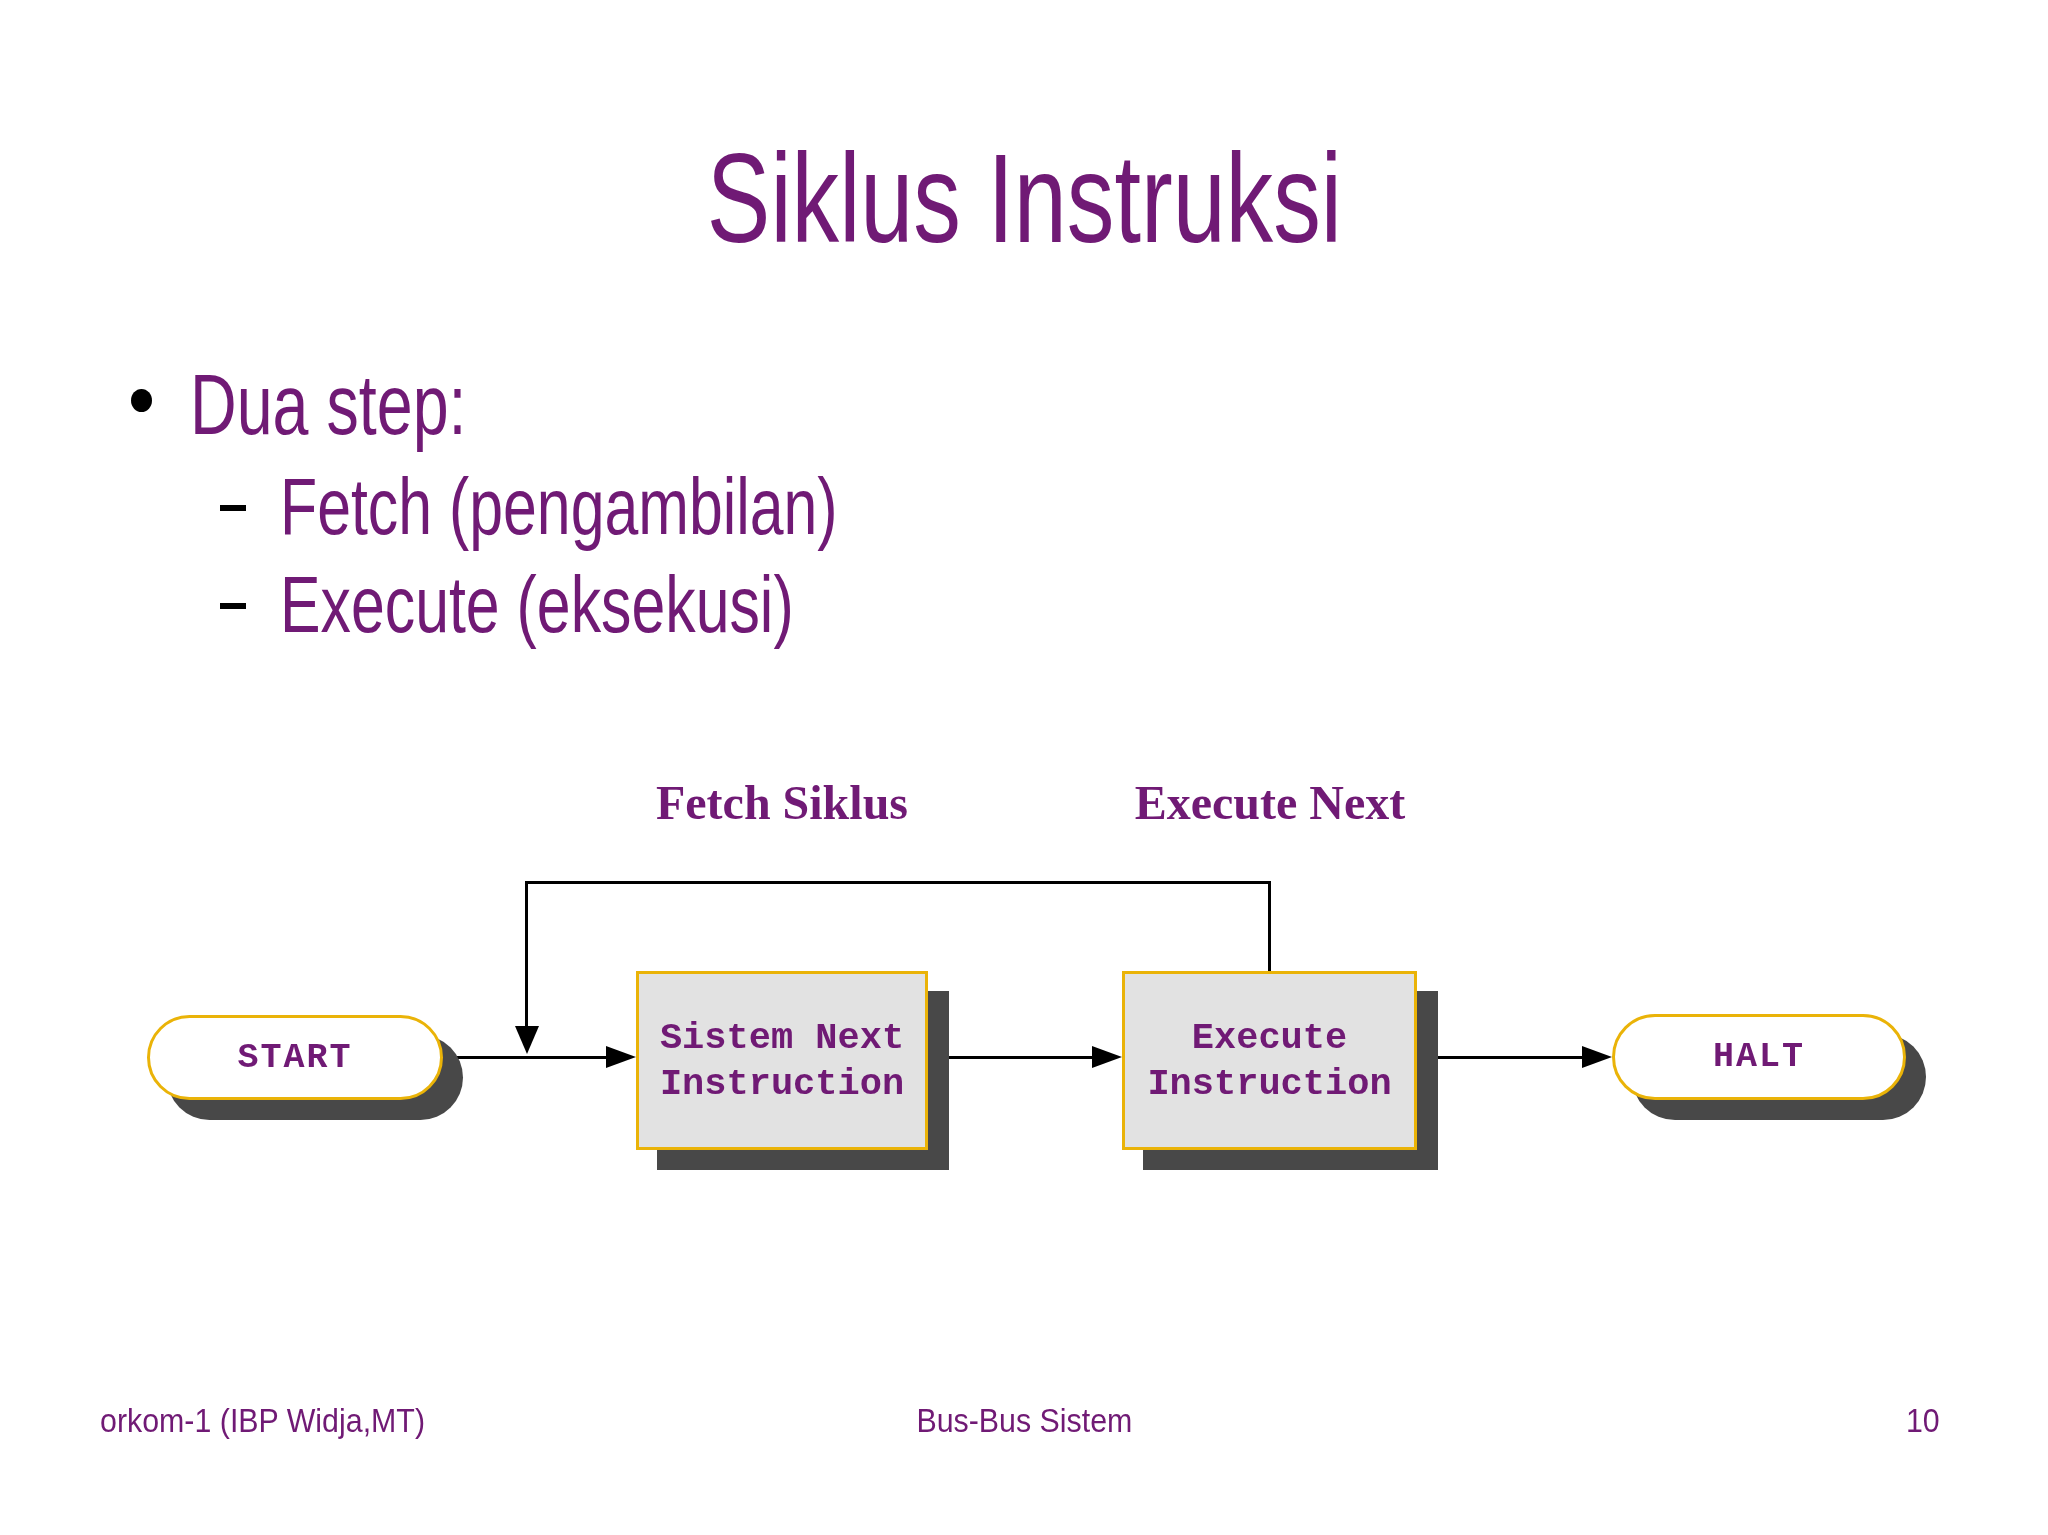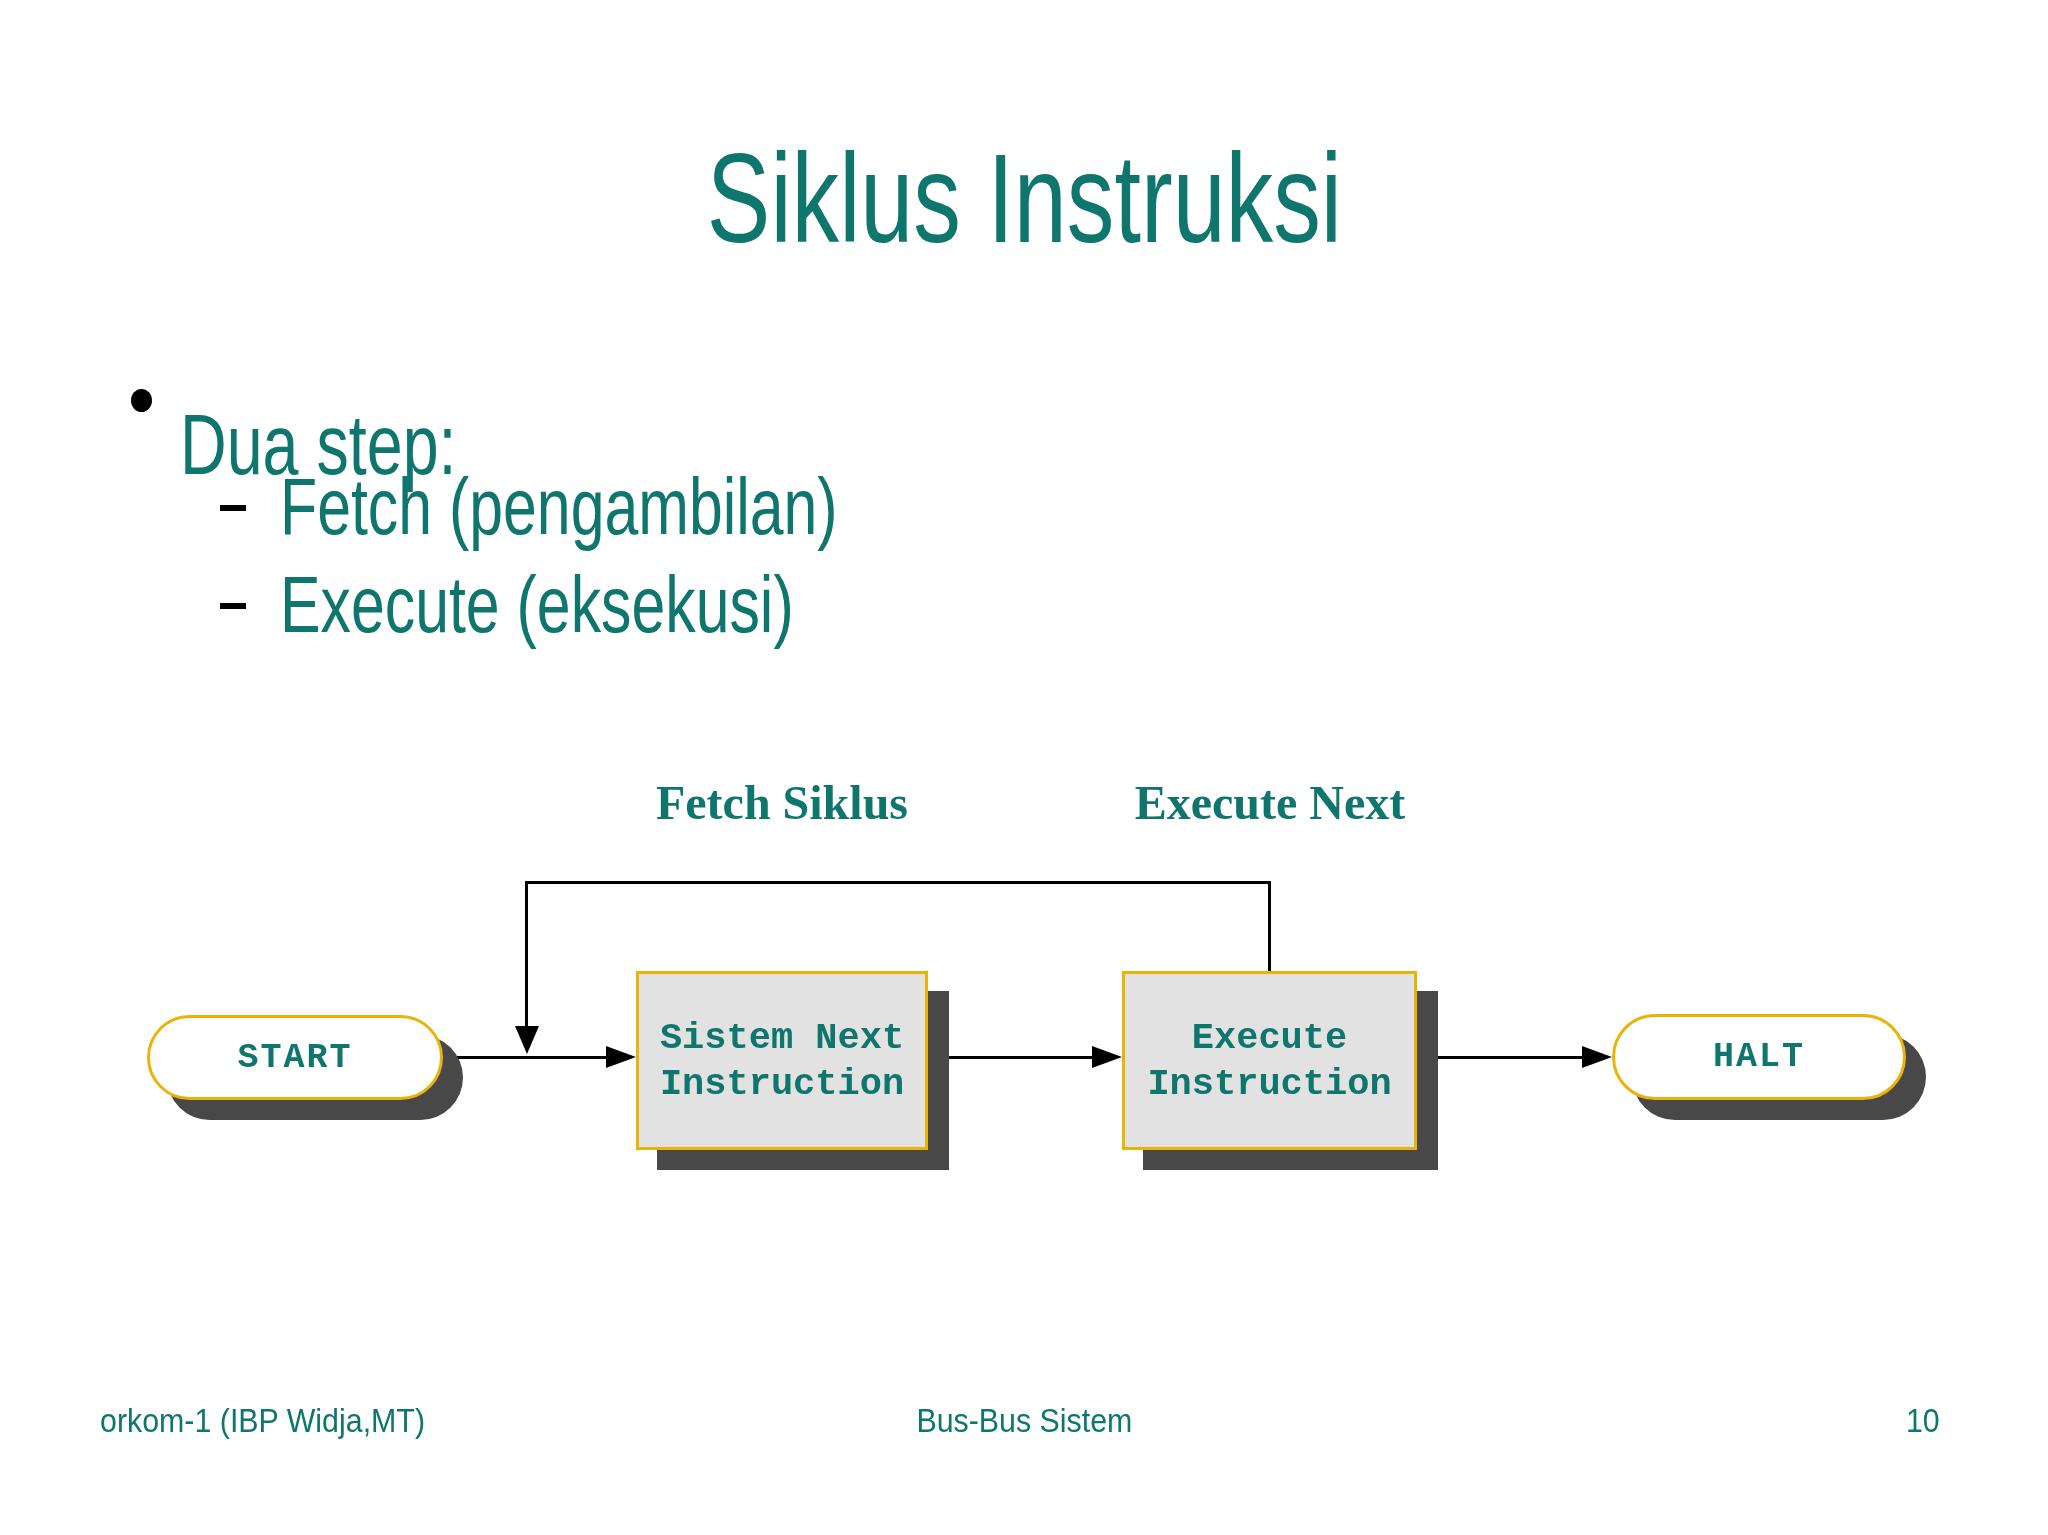--- a/index.html
+++ b/index.html
@@ -1,36 +1,36 @@
 <!DOCTYPE html>
 <html><head>
 <meta charset="utf-8">
 <style>
   html,body { margin:0; padding:0; background:#ffffff; }
   .slide {
     position:relative; width:2048px; height:1535px;
-    background:#ffffff; color:#0f766e;
+    background:#ffffff; color:#701a75;
     font-family:"Liberation Sans", sans-serif;
     overflow:hidden;
   }
   .abs { position:absolute; }
 
   
   .narrow  { display:inline-block; transform:scaleX(0.76); transform-origin:left center; white-space:nowrap; }
   .narrow-c{ display:inline-block; transform:scaleX(0.75); transform-origin:center center; white-space:nowrap; }
   .narrow-r{ display:inline-block; transform:scaleX(0.92); transform-origin:right center; white-space:nowrap; }
   .narrow-f{ display:inline-block; transform:scaleX(0.92); transform-origin:left center; white-space:nowrap; }
   .narrow-fc{display:inline-block; transform:scaleX(0.92); transform-origin:center center; white-space:nowrap; }
 
   
   .title { top:129px; left:0; width:2048px; text-align:center; font-size:127px; line-height:1.1; }
 
   
   .bullet-dot { left:131px; top:389px; width:21px; height:23px; background:#000; border-radius:50%; }
-  .l1-text { left:180px; top:362px; font-size:85px; line-height:1;margin-top:40px; }
+  .l1-text { left:190px; top:362px; font-size:85px; line-height:1; }
   .dash { background:#000; height:6px; width:26px; }
   .dash-1 { left:220px; top:505px; }
   .dash-2 { left:220px; top:603px; }
   .l2-text { font-size:80px; line-height:1; }
   .l2-a { left:280px; top:467px; }
   .l2-b { left:280px; top:565px; }
 
   
   .dg-label { font-family:"Liberation Serif", serif; font-weight:bold; font-size:48px; line-height:1; text-align:center; width:320px; }
   .lbl-fetch   { left:622px;  top:779px; }

